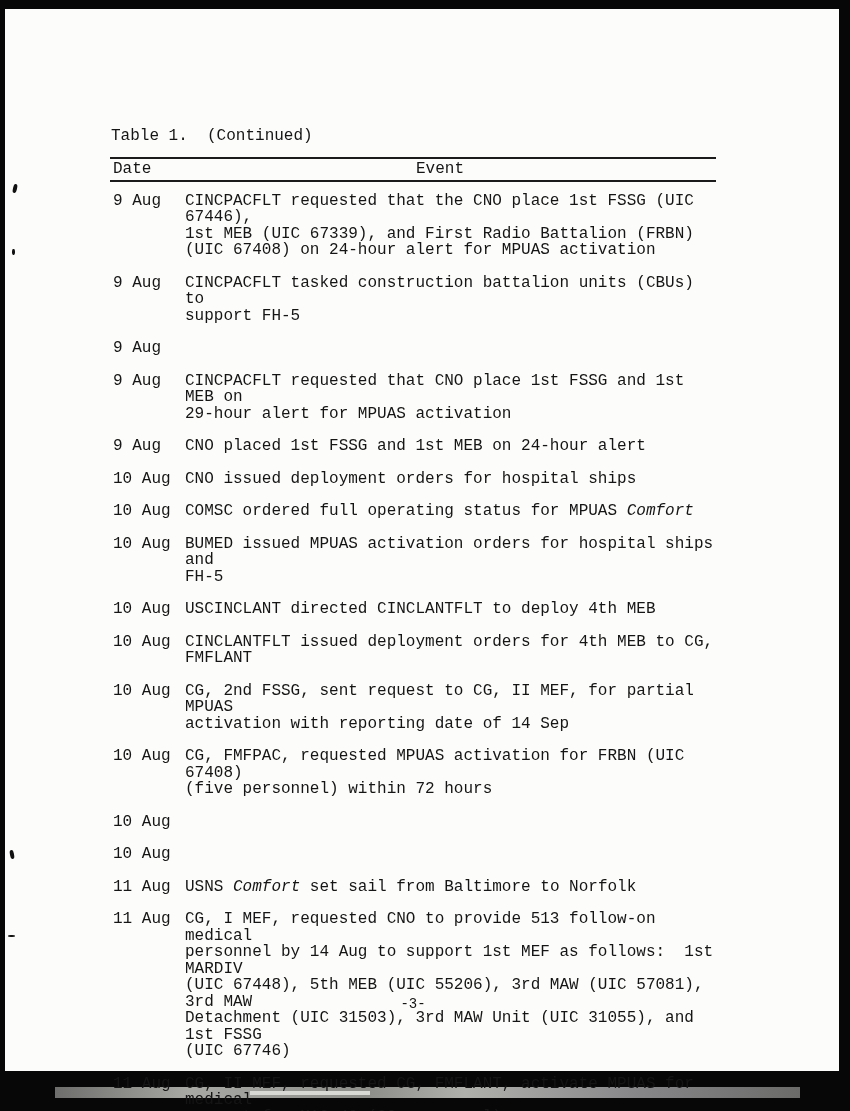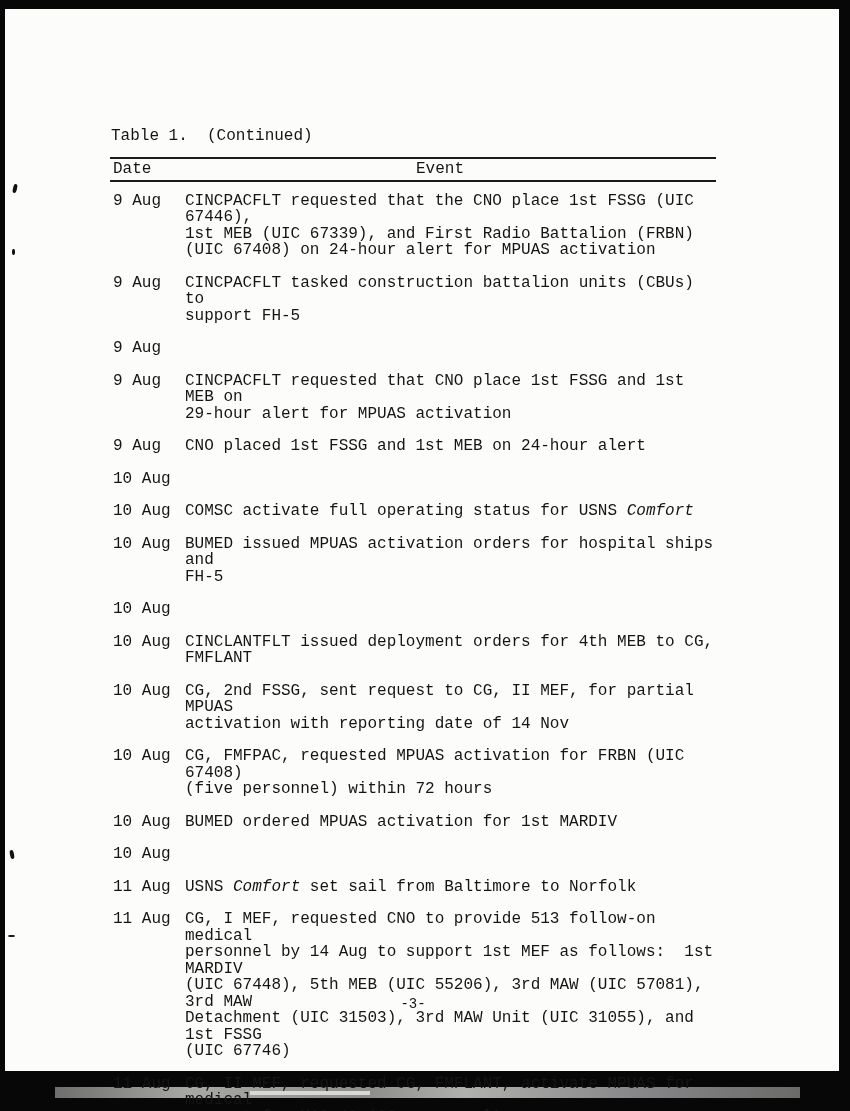--- a/index.html
+++ b/index.html
@@ -114,50 +114,51 @@
           <span class="date-cell">9 Aug</span>
           <span class="event-cell"><span>CINCPACFLT requested that CNO place 1st FSSG and 1st MEB on
 29-hour alert for MPUAS activation</span></span>
         </div>
         <div class="row">
           <span class="date-cell">9 Aug</span>
           <span class="event-cell"><span>CNO placed 1st FSSG and 1st MEB on 24-hour alert</span></span>
         </div>
         <div class="row">
           <span class="date-cell">10 Aug</span>
+          <span class="event-cell"><span>CNO issued deployment orders for hospital ships</span></span>
         </div>
         <div class="row">
           <span class="date-cell">10 Aug</span>
-          <span class="event-cell"><span>COMSC activate full operating status for USNS </span><i>Comfort</i></span>
+          <span class="event-cell"><span>COMSC ordered full operating status for MPUAS </span><i>Comfort</i></span>
         </div>
         <div class="row">
           <span class="date-cell">10 Aug</span>
           <span class="event-cell"><span>BUMED issued MPUAS activation orders for hospital ships and
 FH-5</span></span>
         </div>
         <div class="row">
           <span class="date-cell">10 Aug</span>
+          <span class="event-cell"><span>USCINCLANT directed CINCLANTFLT to deploy 4th MEB</span></span>
         </div>
         <div class="row">
           <span class="date-cell">10 Aug</span>
           <span class="event-cell"><span>CINCLANTFLT issued deployment orders for 4th MEB to CG, FMFLANT</span></span>
         </div>
         <div class="row">
           <span class="date-cell">10 Aug</span>
           <span class="event-cell"><span>CG, 2nd FSSG, sent request to CG, II MEF, for partial MPUAS
-activation with reporting date of 14 Nov</span></span>
+activation with reporting date of 14 Sep</span></span>
         </div>
         <div class="row">
           <span class="date-cell">10 Aug</span>
           <span class="event-cell"><span>CG, FMFPAC, requested MPUAS activation for FRBN (UIC 67408)
 (five personnel) within 72 hours</span></span>
         </div>
         <div class="row">
           <span class="date-cell">10 Aug</span>
-          <span class="event-cell"><span>BUMED ordered MPUAS activation for 1st MARDIV</span></span>
         </div>
         <div class="row">
           <span class="date-cell">10 Aug</span>
         </div>
         <div class="row">
           <span class="date-cell">11 Aug</span>
           <span class="event-cell"><span>USNS </span><i>Comfort</i><span> set sail from Baltimore to Norfolk</span></span>
         </div>
         <div class="row">
           <span class="date-cell">11 Aug</span>

